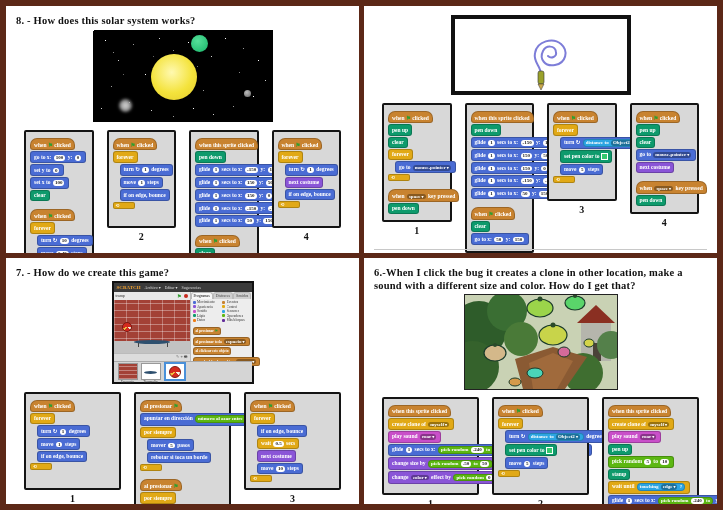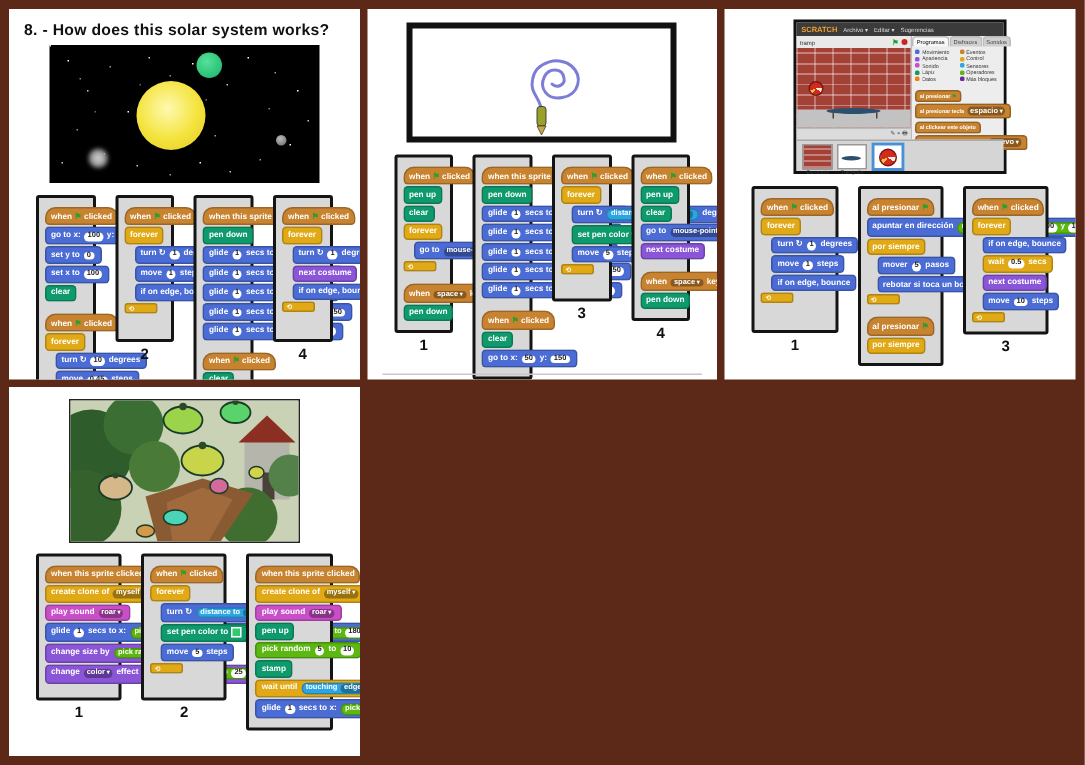--- a/index.html
+++ b/index.html
@@ -1,17 +1,17 @@
 <!DOCTYPE html>
 <html><head>
 <meta charset="utf-8">
 <style>
   html,body{margin:0;padding:0;background:#fff;font-family:"Liberation Sans",sans-serif;}
   .page{width:723px;height:510px;box-sizing:border-box;border:6px solid #5c2817;background:#5c2817;
-        display:grid;grid-template-columns:1fr 1fr 1fr;grid-template-rows:1fr 1fr;gap:5px;}
+        display:grid;grid-template-columns:1fr 1fr;grid-template-rows:1fr 1fr;gap:5px;font-family:Liberation Serif, serif;}
   .quad{background:#fff;overflow:hidden;position:relative;padding:6px 10px 4px 10px;box-sizing:border-box;}
   .qtitle{font-size:10.5px;font-weight:bold;color:#111;letter-spacing:.2px;margin:2px 0 2px 0;line-height:1.25;}
   
   .options{display:flex;gap:13px;padding:0 8px;align-items:flex-start;justify-content:center;margin-top:6px;}
   .option{flex:1;min-width:0;}
   .panel{background:#d8d8d8;border:2.5px solid #141414;border-radius:2px;padding:5px 4px;min-height:84px;}
   .onum{text-align:center;font-weight:bold;font-size:10px;color:#111;margin-top:3px;}
   .stack + .stack{margin-top:8px;}
   .block{display:table;color:#fff;font-weight:bold;font-size:5.5px;line-height:1.15;
          padding:1.5px 3px;border-radius:3px;margin:1px 0;border:1px solid rgba(0,0,0,.22);
@@ -260,20 +260,21 @@
               <div class="block b-pen" style="margin-left: 0px;">pen down</div>
             </div>
           </div>
           <div class="onum">4</div>
         </div>
       </div>
     <div class="q9sep"></div>
   </section>
 
   <section class="quad">
+    <div class="qtitle">7. - How do we create this game?</div>
     <div class="img-ide">
       <div class="ide-top">
         <span class="ide-logo">SCRATCH</span>
         <span class="ide-menu">
             <span>Archivo ▾</span>
             <span>Editar ▾</span>
             <span>Sugerencias</span>
           </span>
       </div>
       <div class="ide-main">
@@ -410,20 +411,21 @@
                 <span class="endarrow">⟲</span>
               </div>
             </div>
           </div>
           <div class="onum">3</div>
         </div>
       </div>
   </section>
 
   <section class="quad">
+    <div class="qtitle">6.-When I click the bug it creates a clone in other location, make a sound with a different size and color. How do I get that?</div>
     <svg class="img-forest" viewBox="0 0 152 94">
       <rect width="152" height="94" fill="#c9d2b4"></rect>
       <rect x="116" y="26" width="30" height="40" fill="#b5b5ac"></rect>
       <polygon points="112,28 131,10 150,28" fill="#8a2f22"></polygon>
       <rect x="128" y="48" width="8" height="18" fill="#4a4238"></rect>
       <circle cx="14" cy="34" r="28" fill="#2e5c2a"></circle>
       <circle cx="42" cy="16" r="20" fill="#3a6e33"></circle>
       <circle cx="8" cy="72" r="26" fill="#35622c"></circle>
       <circle cx="56" cy="44" r="17" fill="#4a7a38"></circle>
       <circle cx="118" cy="78" r="20" fill="#3f6e30"></circle>

